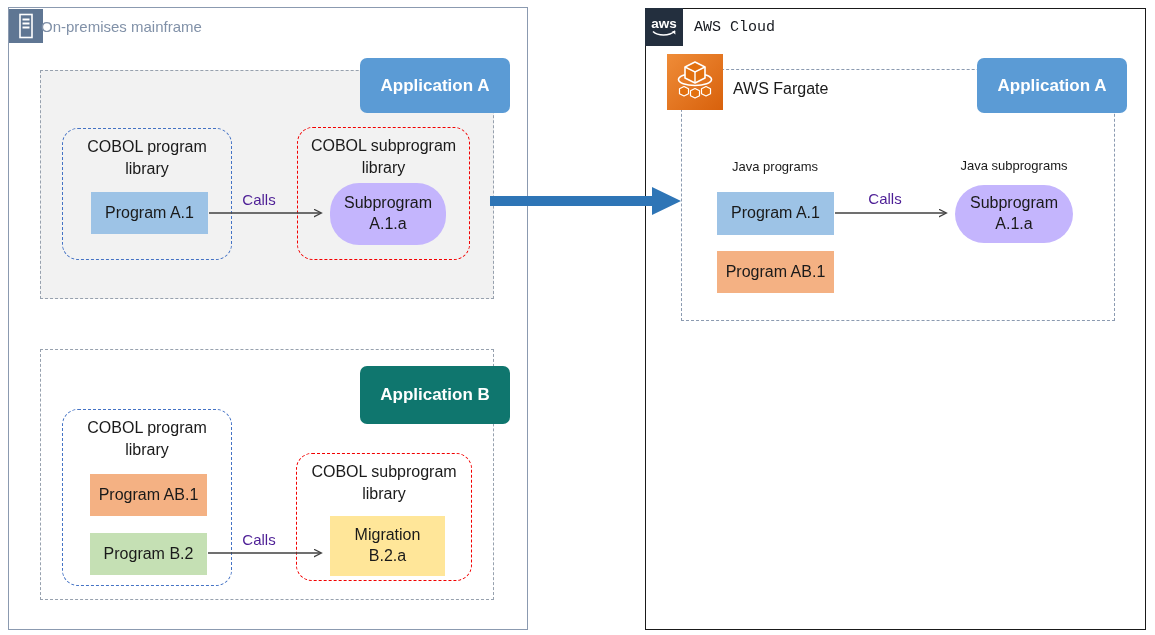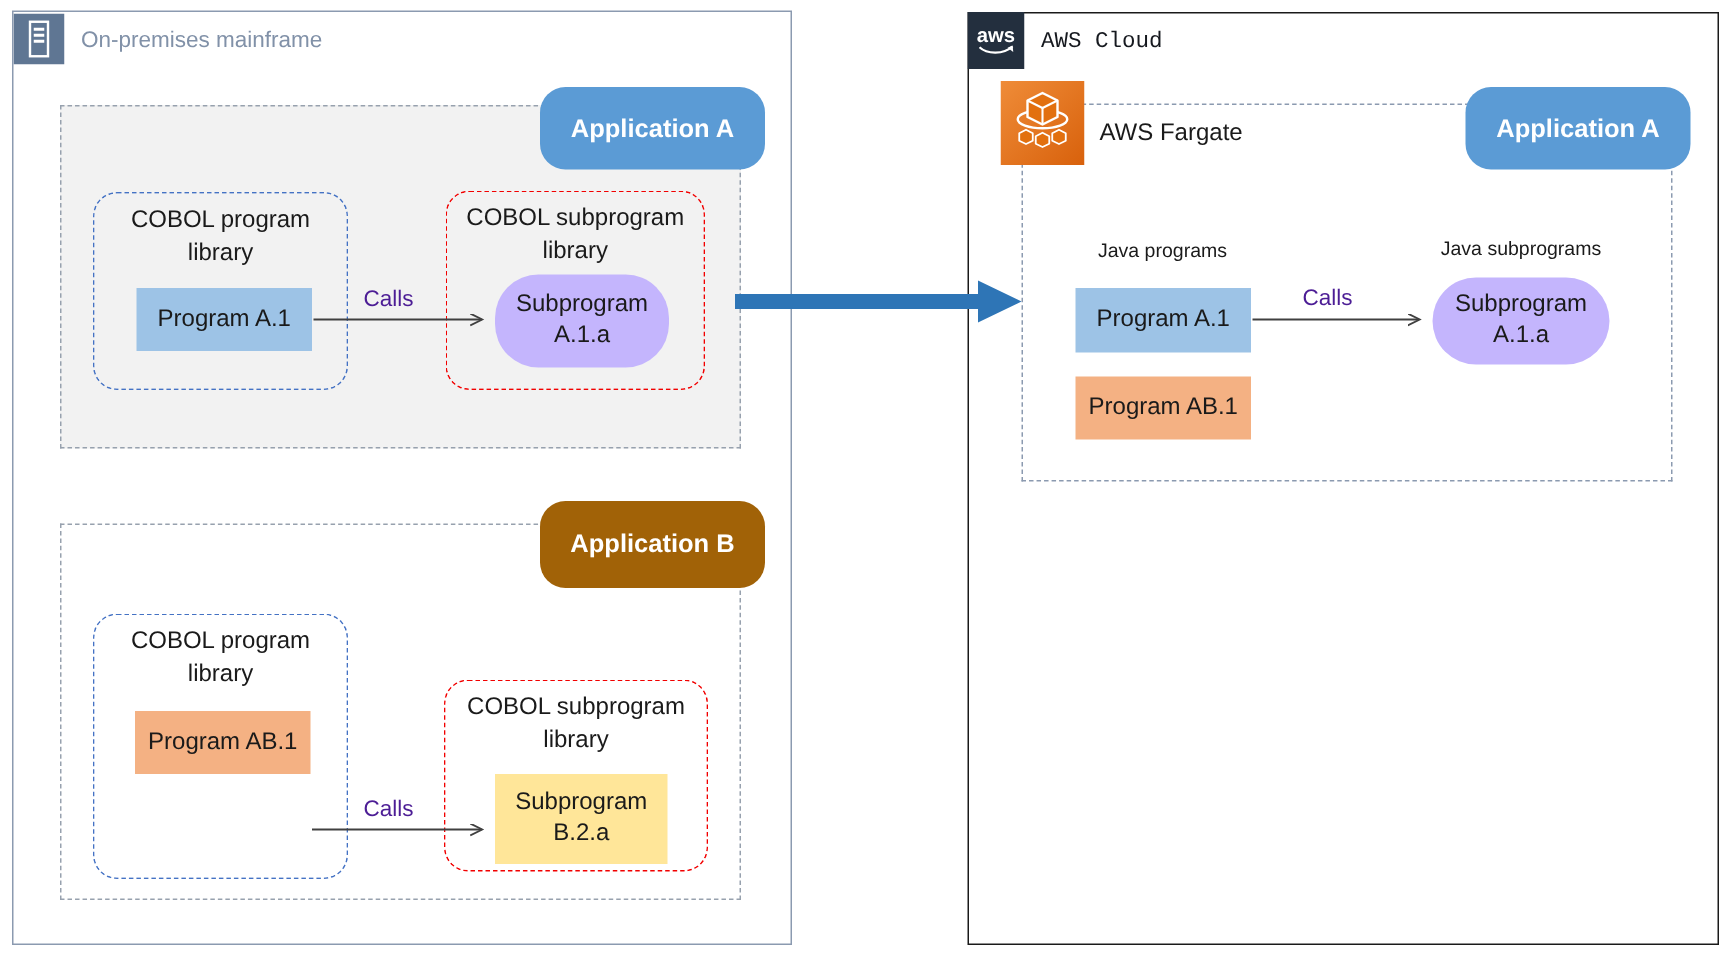--- a/index.html
+++ b/index.html
@@ -6,39 +6,39 @@
   body{font-family:"Liberation Sans",sans-serif;color:#1a1a1a;}
   #canvas{position:relative;width:1155px;height:635px;background:#fff;overflow:hidden;}
   .abs{position:absolute;}
   .group{position:absolute;left:0;top:0;width:1155px;height:635px;pointer-events:none;}
 
   
   .onprem-container{left:8px;top:7px;width:518px;height:621px;border:1px solid #8b9ab0;}
   .aws-container{left:645px;top:8px;width:499px;height:620px;border:1px solid #1a1a1a;}
 
   .container-title{font-size:15px;line-height:1.2;white-space:nowrap;}
-  .onprem-title{left:54px;top:18px;color:#8191a8;}
+  .onprem-title{left:41px;top:18px;color:#8191a8;}
   .aws-title{left:694px;top:19px;color:#16191f;font-family:Liberation Mono, monospace;}
 
   .corner-icon{left:9px;top:9px;width:34px;height:34px;}
   .aws-logo{left:645px;top:8px;width:38px;height:38px;}
   .fargate-icon{left:667px;top:54px;width:56px;height:56px;}
   .fargate-label{left:733px;top:80px;font-size:16px;white-space:nowrap;}
 
   
   .app-box{border:1px dashed #97a1ae;}
   .appA-box{left:40px;top:70px;width:452px;height:227px;background:#f2f2f2;}
   .appB-box{left:40px;top:349px;width:452px;height:249px;background:transparent;}
   .fargate-box{left:681px;top:69px;width:432px;height:250px;border:1px dashed #8b9ab0;}
 
   
-  .badge{border-radius:17px;display:flex;align-items:center;justify-content:center;
+  .badge{border-radius:7px;display:flex;align-items:center;justify-content:center;
          color:#fff;font-weight:bold;font-size:17px;}
   .badge-blue{background:#5B9BD5;}
-  .badge-green{background:#a16207;}
+  .badge-green{background:#0f766e;margin-top:32px;}
   .appA-badge{left:360px;top:58px;width:150px;height:55px;}
   .appB-badge{left:360px;top:334px;width:150px;height:58px;}
   .awsA-badge{left:977px;top:58px;width:150px;height:55px;}
 
   
   .library{border-radius:16px;text-align:center;}
   .library-blue{border:1.6px dashed #4472C4;}
   .library-red{border:1.6px dashed #f20000;}
   .library-title{display:inline-block;font-size:16px;line-height:1.4;margin-top:7px;}
   .appA-proglib{left:62px;top:128px;width:168px;height:130px;}
@@ -101,21 +101,22 @@
     <div class="abs badge badge-blue appA-badge">Application A</div>
 
     <div class="abs app-box appB-box"></div>
     <div class="abs library library-blue appB-proglib">
       <span class="library-title w140">COBOL program library</span>
     </div>
     <div class="abs library library-red appB-sublib">
       <span class="library-title w150">COBOL subprogram library</span>
     </div>
     <div class="abs pbox fill-orange progAB1">Program AB.1</div>
-    <div class="abs pbox fill-yellow subB2a">Subprogram B.2.a</div>
+    <div class="abs pbox fill-green progB2">Program B.2</div>
+    <div class="abs pbox fill-yellow subB2a">Migration B.2.a</div>
     <div class="abs calls-label callsB">Calls</div>
     <div class="abs badge badge-green appB-badge">Application B</div>
   </div>
 
 
   <div class="group">
     <div class="abs aws-container"></div>
 
     <svg class="abs aws-logo" viewBox="0 0 38 38">
       <rect x="0" y="0" width="38" height="38" fill="#232F3E"></rect>

